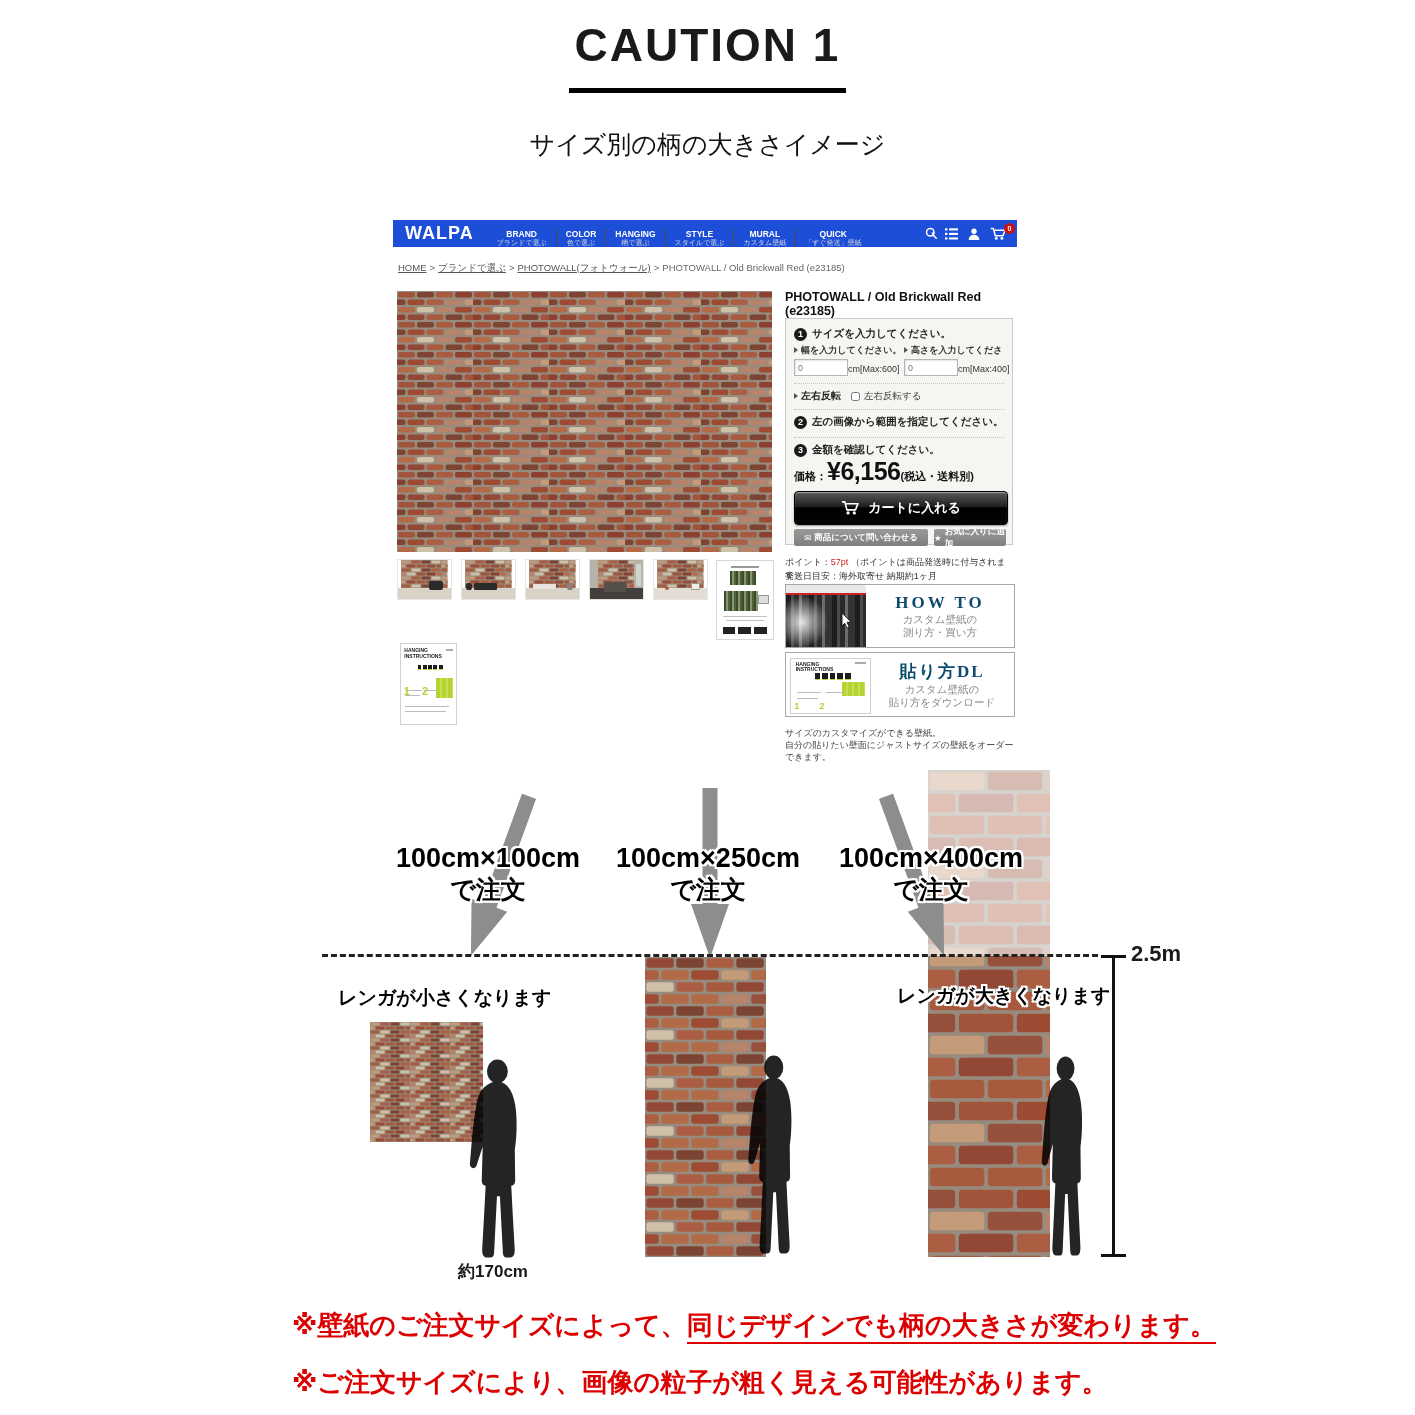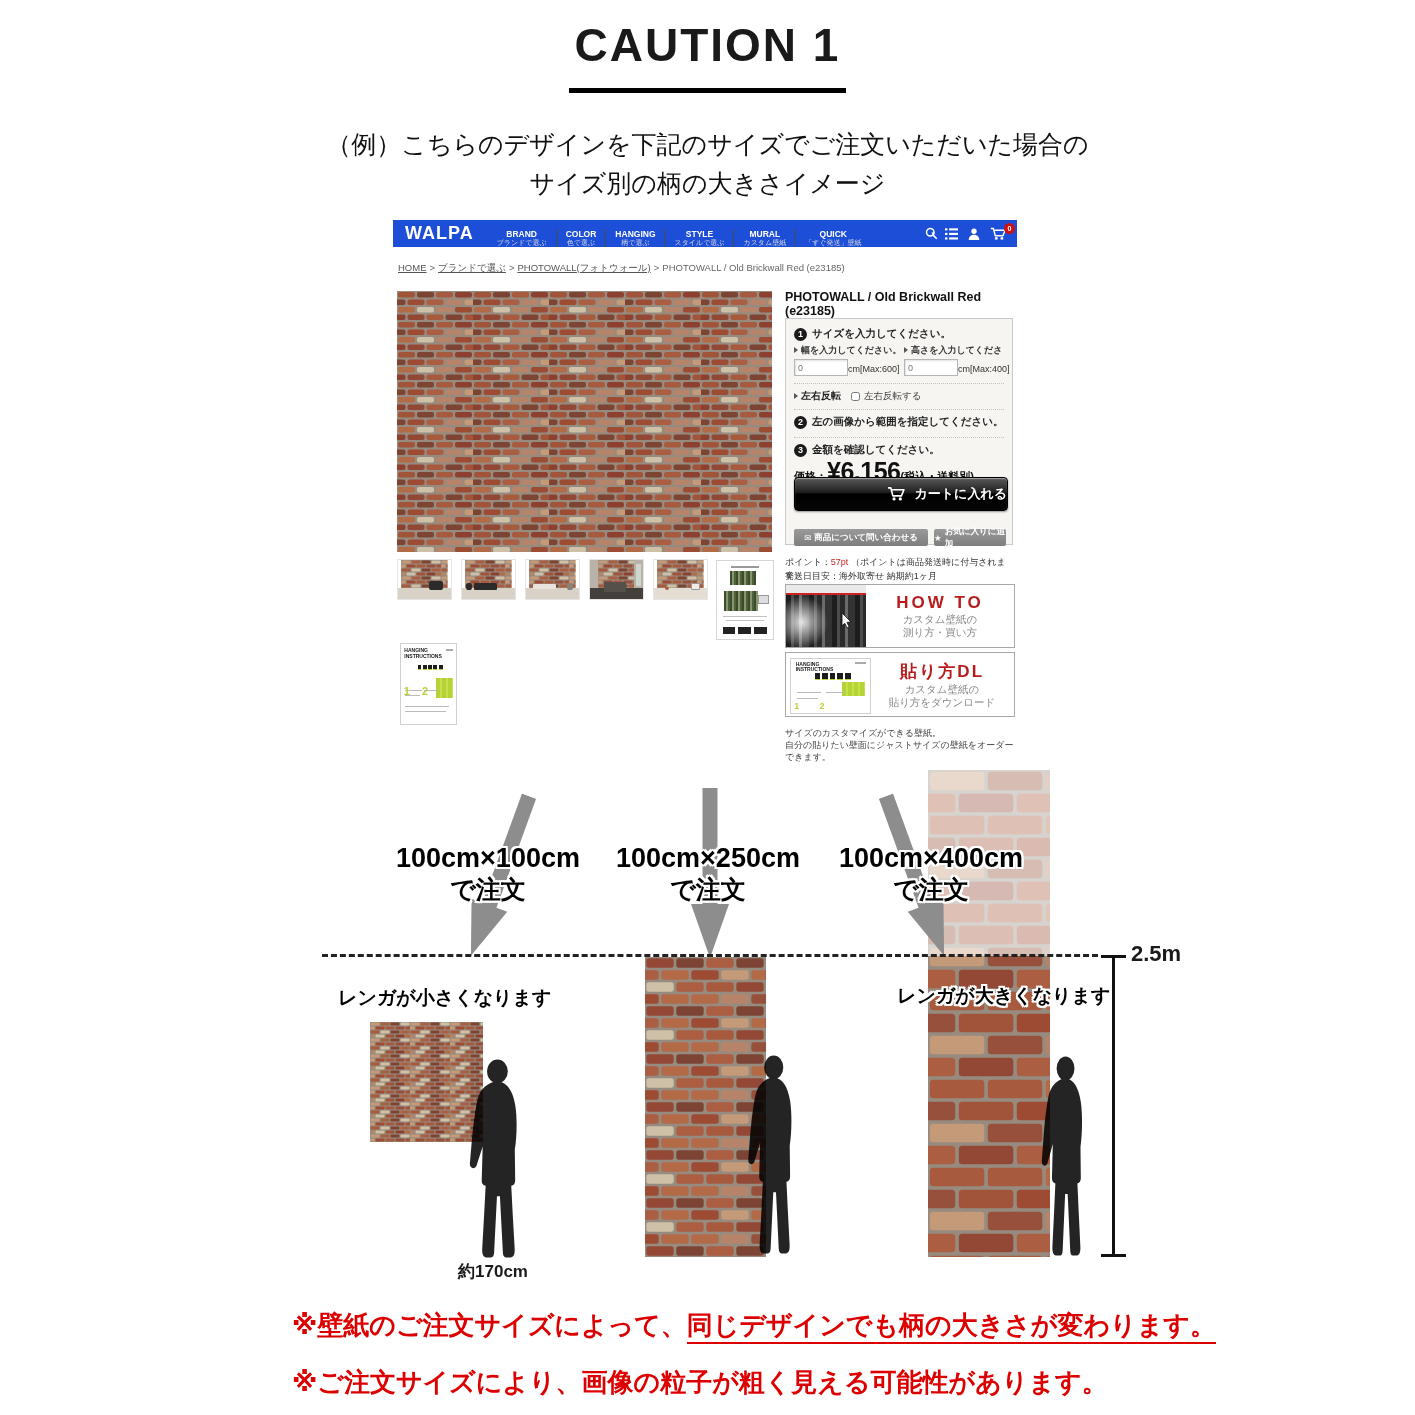--- a/index.html
+++ b/index.html
@@ -69,40 +69,40 @@
           color:#777;padding:0 3px;box-shadow:inset 1px 1px 2px rgba(0,0,0,.12);}
   .unit{position:absolute;font-size:9px;color:#333;}
   .pdiv{position:absolute;left:8px;right:8px;border-top:1px dotted #c0c0c0;}
   .fliprow{position:absolute;left:8px;display:flex;align-items:center;font-size:10px;font-weight:bold;color:#222;}
   .fliprow input{width:9px;height:9px;margin:0 4px 0 10px;}
   .fliprow .opt{font-weight:normal;color:#444;font-size:9.5px;}
   .pricerow{position:absolute;left:8px;display:flex;align-items:baseline;color:#111;}
   .pr-label{font-size:11px;font-weight:bold;}
   .pr-val{font-size:25px;font-weight:bold;letter-spacing:-0.5px;}
   .pr-note{font-size:11px;font-weight:bold;}
-  .cartbtn{position:absolute;left:8px;top:158px;width:212px;height:32px;border-radius:4px;cursor:pointer;
+  .cartbtn{position:absolute;left:8px;top:172px;width:212px;height:32px;border-radius:4px;cursor:pointer;
            background:linear-gradient(180deg,#5a5a5a 0%,#1f1f1f 45%,#000 50%,#050505 100%);
            border:1px solid #000;box-shadow:inset 0 1px 1px rgba(255,255,255,.45),0 1px 2px rgba(0,0,0,.4);
-           color:#fff;font-size:13px;font-weight:bold;display:flex;align-items:center;justify-content:flex-end;gap:8px;}
+           color:#fff;font-size:13px;font-weight:bold;display:flex;align-items:center;justify-content:center;gap:8px;}
   .graybtn{position:absolute;top:210px;height:17px;background:linear-gradient(180deg,#9a9a9a,#7e7e7e);
            color:#fff;font-size:8.5px;font-weight:bold;display:flex;align-items:center;justify-content:center;
            gap:3px;border-radius:2px;cursor:pointer;}
   .points{position:absolute;left:392px;top:338px;font-size:9px;color:#333;}
   .points .pv{color:#cc2222;}
   .shipline{position:absolute;left:392px;top:352px;font-size:9px;color:#333;}
   .infobox{position:absolute;left:392px;width:230px;background:#fff;border:1px solid #a8a8a8;
            display:flex;align-items:center;box-sizing:border-box;cursor:pointer;}
   .forest{position:relative;width:80px;height:100%;flex:0 0 80px;overflow:hidden;
           background:
             radial-gradient(circle at 20% 60%, rgba(255,255,255,.85), rgba(255,255,255,0) 35%),
             linear-gradient(180deg,#e9e9e9 0 13%, rgba(0,0,0,0) 13%),
             repeating-linear-gradient(90deg,#1d1d1d 0 5px,#4c4c4c 5px 8px,#2a2a2a 8px 13px,#6b6b6b 13px 16px,#333 16px 23px);}
   .redline{position:absolute;left:0;right:0;top:13%;height:2px;background:#cc2222;}
   .ib-text{flex:1;text-align:center;}
-  .ib-title{font-size:17px;font-weight:bold;color:#b91c1c;letter-spacing:3px;}
+  .ib-title{font-size:17px;font-weight:bold;color:#0c4a6e;letter-spacing:3px;font-family:Liberation Serif, serif;}
   .ib-sub{font-size:10.5px;color:#888;line-height:13px;}
   .shopdesc{position:absolute;left:392px;top:509px;width:230px;font-size:9px;color:#444;line-height:12px;}
 
   
   .bigarrow{position:absolute;width:44px;height:170px;fill:#8d8d8d;z-index:30;}
   .order-label{position:absolute;z-index:45;text-align:center;font-weight:bold;color:#000;
         text-shadow:-2px -2px 0 #fff,2px -2px 0 #fff,-2px 2px 0 #fff,2px 2px 0 #fff,0 -2px 0 #fff,0 2px 0 #fff,-2px 0 0 #fff,2px 0 0 #fff;}
   .ol-size{font-size:27px;line-height:32px;}
   .ol-act{font-size:25px;line-height:30px;}
   .wallpanel{position:absolute;overflow:hidden;z-index:10;}
@@ -250,21 +250,20 @@
     <symbol id="pointer-sym" viewBox="0 0 12 18">
       <path d="M1 0 L11 10 L6.5 10.5 L9 15.6 L6.6 16.8 L4.1 11.6 L1 14.4 Z" fill="#fff" stroke="#000" stroke-width="0.8"></path>
     </symbol>
   </defs>
 </svg>
 
 <div class="abs caution-title">
   <span>CAUTION 1</span>
 </div>
 <div class="abs intro">
-  <div>（例）こちらのデザインを下記のサイズでご注文いただいた場合の</div>
   <div>サイズ別の柄の大きさイメージ</div>
 </div>
 
 <div class="abs shot">
 
   <div class="navbar">
     <div class="logo">WALPA</div>
     <div class="nav-items">
       <div class="nav-item">
         <div class="nav-en">BRAND</div>

